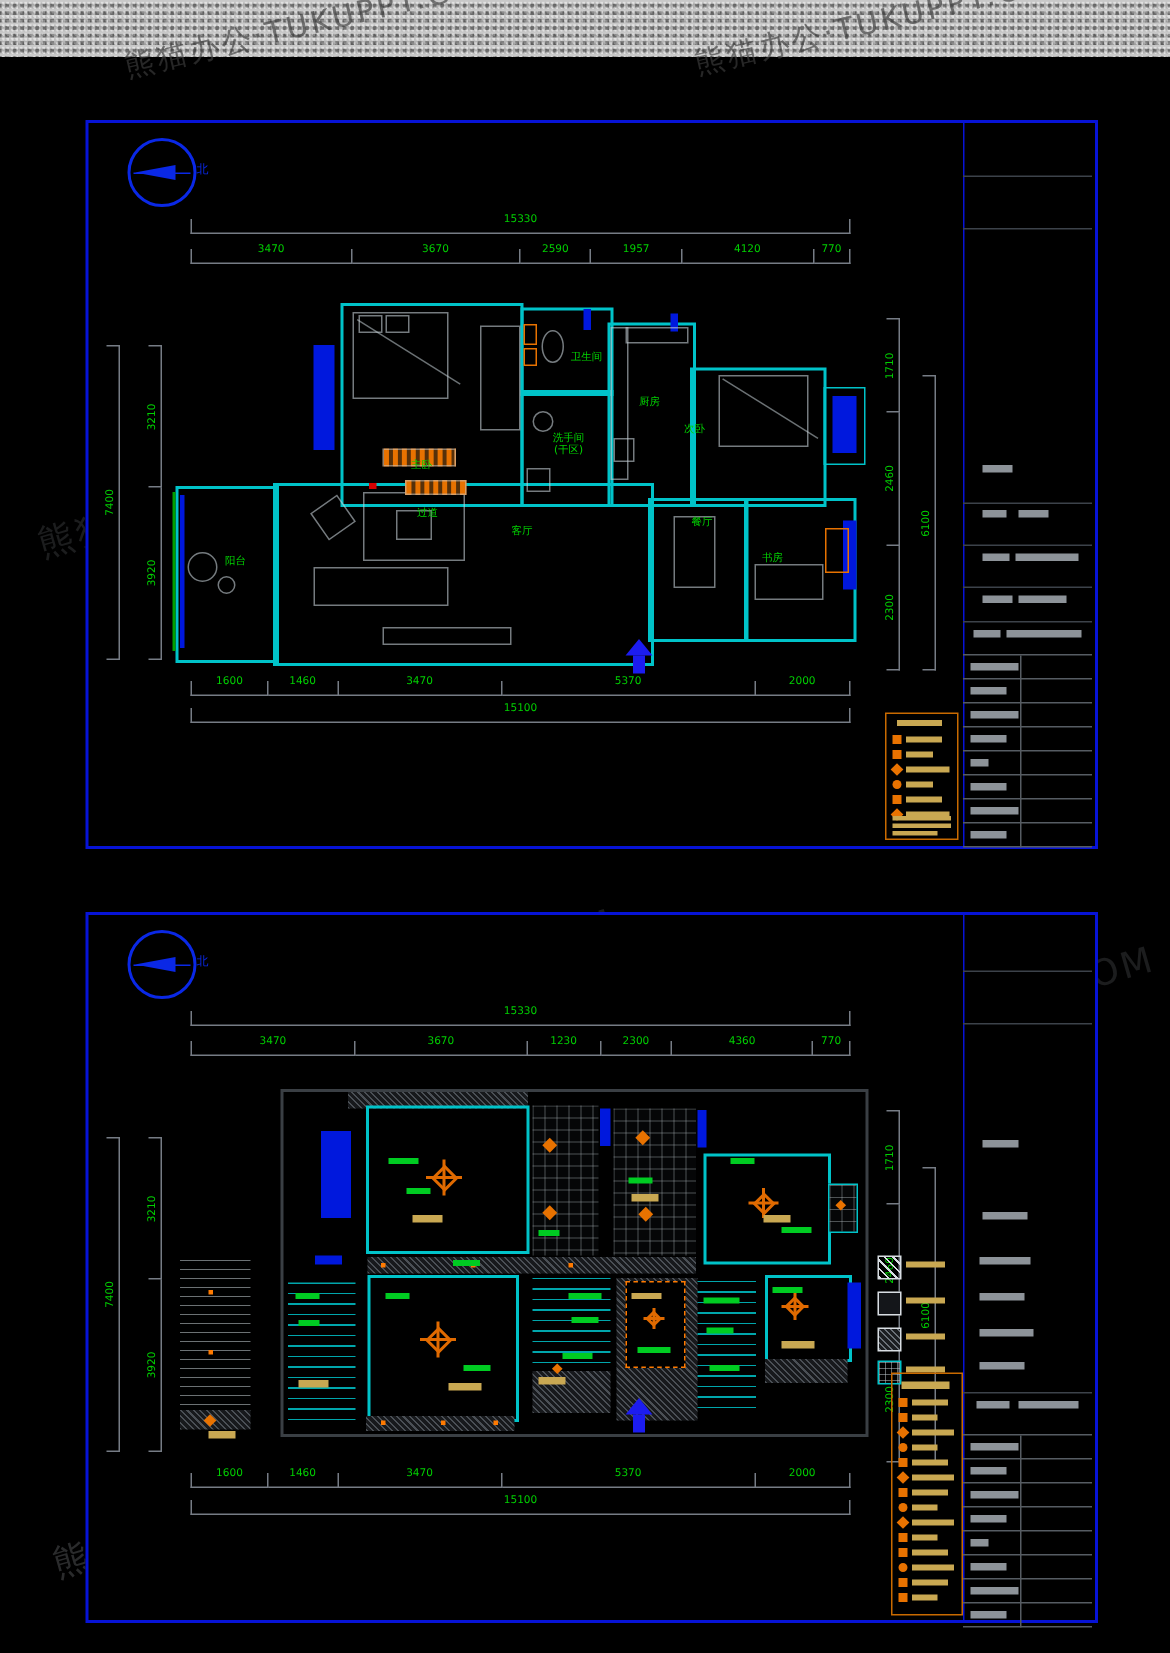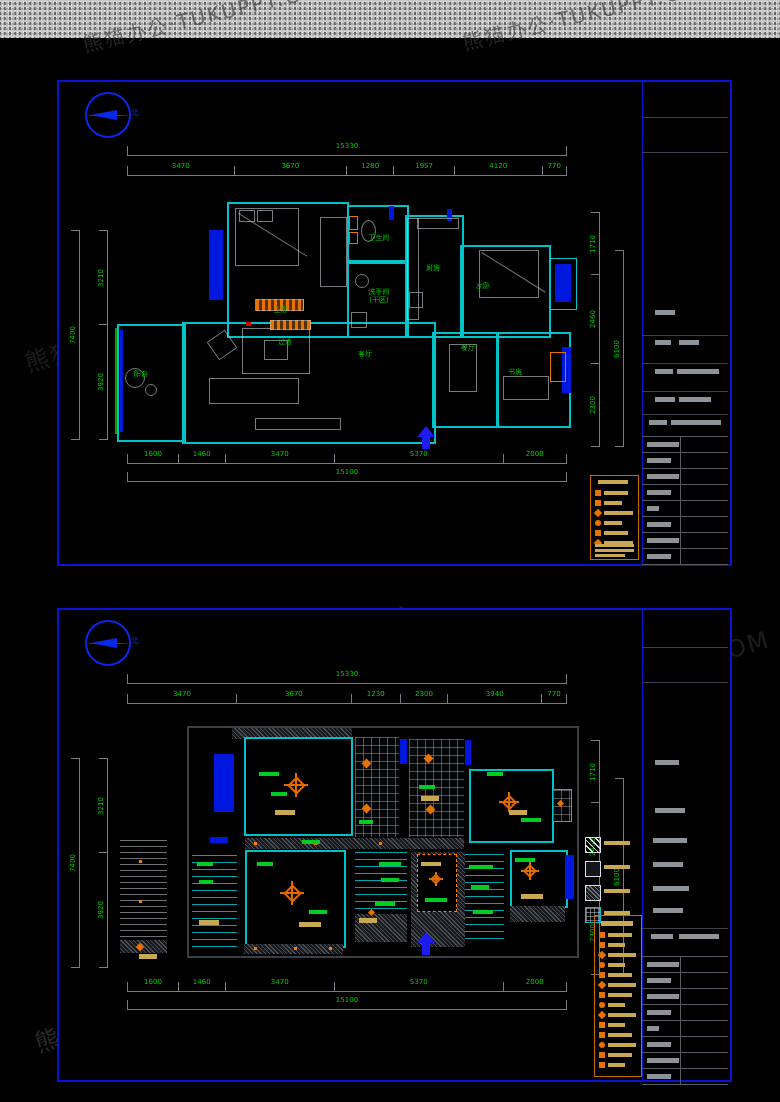--- a/index.html
+++ b/index.html
@@ -109,21 +109,21 @@
         </div>
     </div>
     <div class="hdim" style="left:68px;top:84px;width:440px">
       <div class="hseg" style="flex:3470">
           <span class="dlbl">3470</span>
         </div>
       <div class="hseg" style="flex:3670">
           <span class="dlbl">3670</span>
         </div>
       <div class="hseg" style="flex:1520">
-          <span class="dlbl">1280</span>
+          <span class="dlbl">2590</span>
         </div>
       <div class="hseg" style="flex:1960">
           <span class="dlbl">1957</span>
         </div>
       <div class="hseg" style="flex:2850">
           <span class="dlbl">4120</span>
         </div>
       <div class="hseg" style="flex:770">
           <span class="dlbl">770</span>
         </div>
@@ -227,27 +227,27 @@
     <div class="fn" style="left:86px;top:302px;width:10px;height:10px;border-radius:50%"></div>
 
     <div class="ostripe" style="left:196px;top:217px;width:47px;height:10px"></div>
     <div class="ostripe" style="left:211px;top:238px;width:39px;height:8px"></div>
     <div class="obx" style="left:491px;top:270px;width:14px;height:28px"></div>
     <div class="obx" style="left:290px;top:134px;width:7px;height:12px"></div>
     <div class="obx" style="left:290px;top:150px;width:7px;height:10px"></div>
     <div class="rd" style="left:187px;top:240px;width:5px;height:4px"></div>
 
     <span class="flabel" style="left:222px;top:224px">主卧</span>
-    <span class="flabel" style="left:320px;top:152px">卫生间</span>
+    <span class="flabel" style="left:332px;top:152px">卫生间</span>
     <span class="flabel" style="left:320px;top:206px">洗手间
 (干区)</span>
     <span class="flabel" style="left:374px;top:182px">厨房</span>
-    <span class="flabel" style="left:424px;top:200px">次卧</span>
-    <span class="flabel" style="left:82px;top:288px">阳台</span>
-    <span class="flabel" style="left:306px;top:268px">客厅</span>
+    <span class="flabel" style="left:404px;top:200px">次卧</span>
+    <span class="flabel" style="left:98px;top:288px">阳台</span>
+    <span class="flabel" style="left:289px;top:268px">客厅</span>
     <span class="flabel" style="left:226px;top:256px">过道</span>
     <span class="flabel" style="left:409px;top:262px">餐厅</span>
     <span class="flabel" style="left:456px;top:286px">书房</span>
     <div class="earrow" style="left:356px;top:344px"></div>
 
     <div class="tdiv" style="left:583px"></div>
     <div class="thl" style="left:583px;top:35px;width:86px"></div>
     <div class="thl" style="left:583px;top:70px;width:86px"></div>
     <div class="yb" style="left:596px;top:228px;width:20px"></div>
     <div class="thl" style="left:583px;top:253px;width:86px"></div>
@@ -307,21 +307,21 @@
       <div class="hseg" style="flex:3670">
           <span class="dlbl">3670</span>
         </div>
       <div class="hseg" style="flex:1530">
           <span class="dlbl">1230</span>
         </div>
       <div class="hseg" style="flex:1510">
           <span class="dlbl">2300</span>
         </div>
       <div class="hseg" style="flex:2980">
-          <span class="dlbl">3940</span>
+          <span class="dlbl">4360</span>
         </div>
       <div class="hseg" style="flex:770">
           <span class="dlbl">770</span>
         </div>
     </div>
     <div class="hdim" style="left:68px;top:372px;width:440px">
       <div class="hseg" style="flex:1600">
           <span class="dlbl">1600</span>
         </div>
       <div class="hseg" style="flex:1460">

